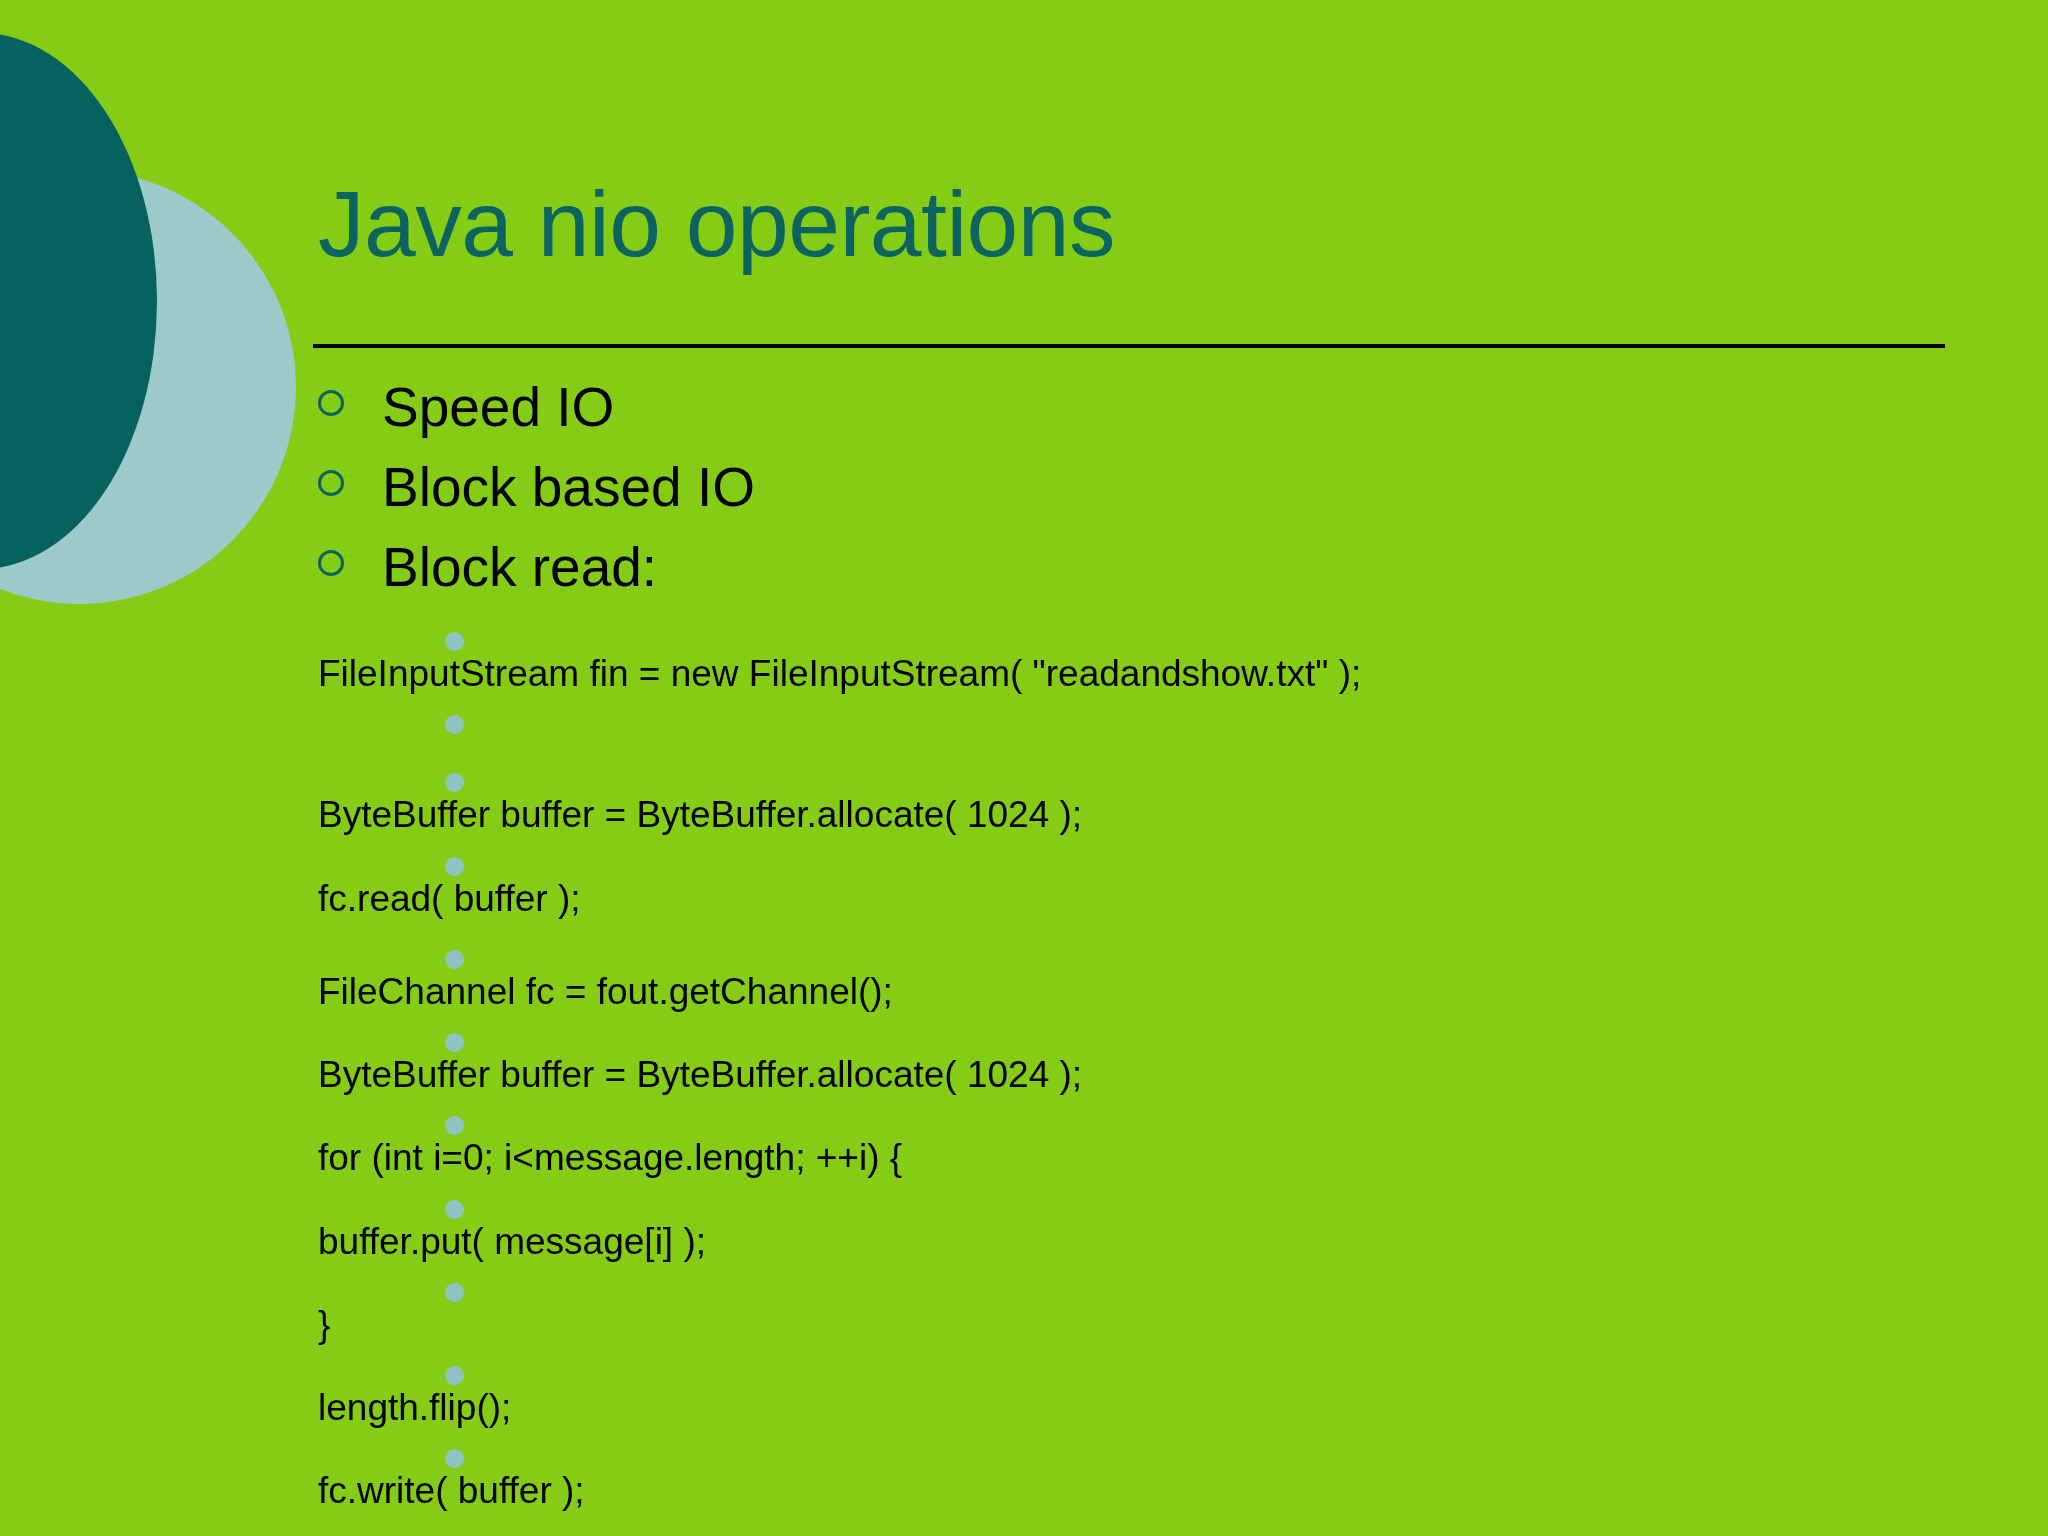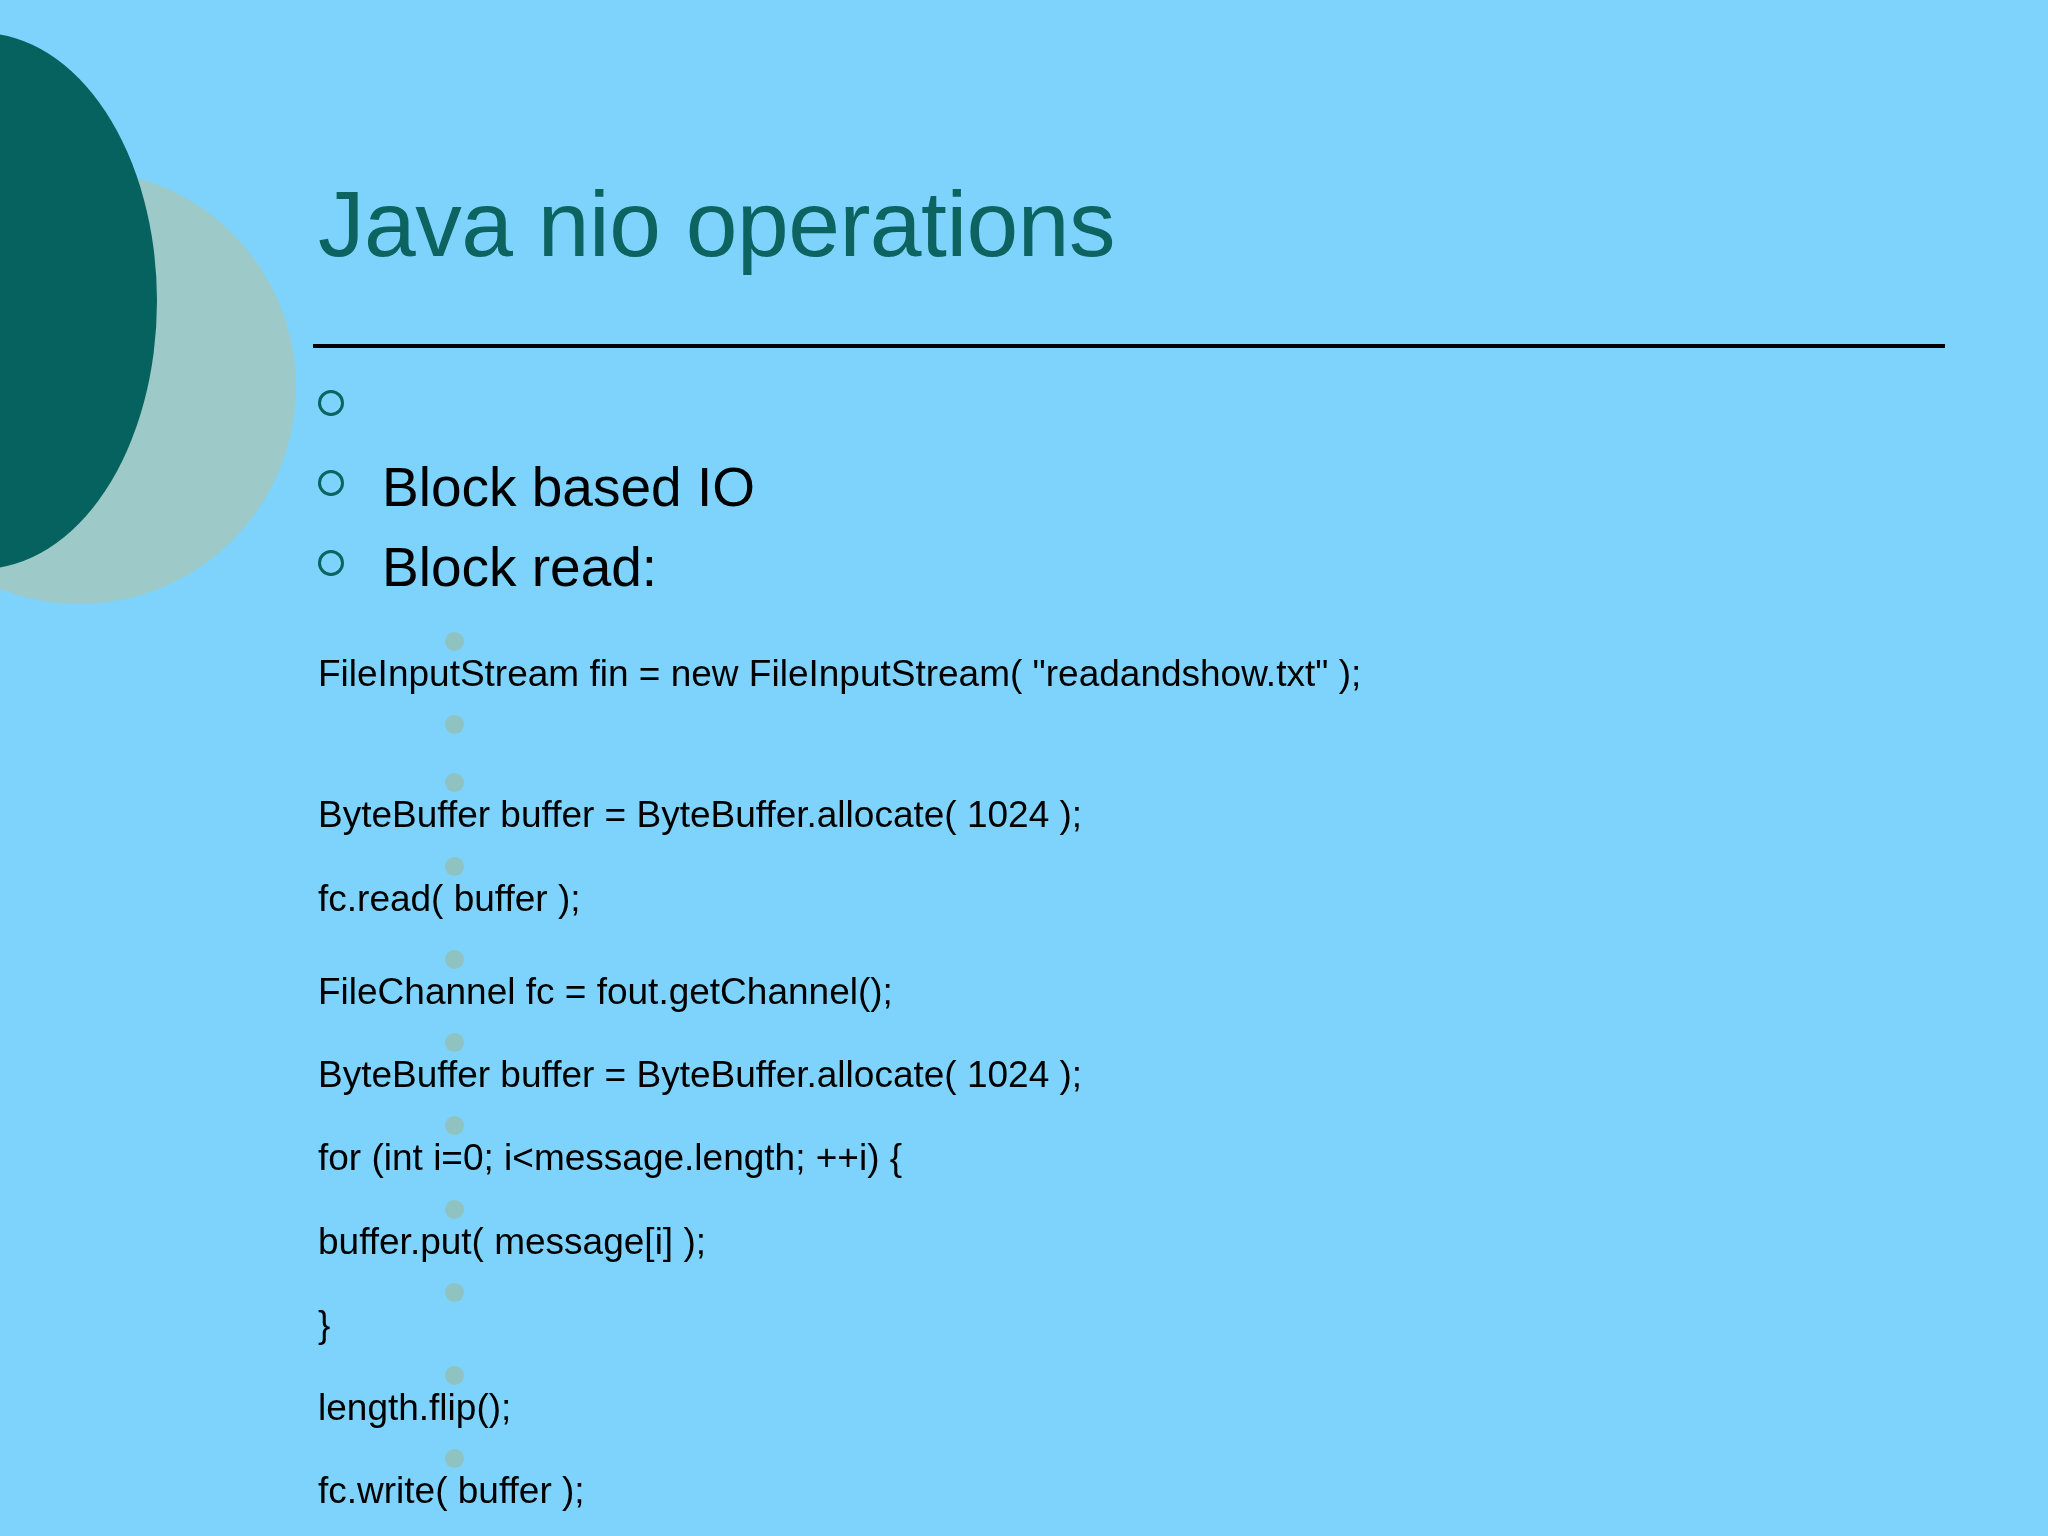--- a/index.html
+++ b/index.html
@@ -11,21 +11,21 @@
     height: 1536px;
     background: #ffffff;
     font-family: "Liberation Sans", sans-serif;
     overflow: hidden;
   }
 
   .slide {
     position: relative;
     width: 2048px;
     height: 1536px;
-    background: #7dd3fc;
+    background: #84cc16;
     overflow: hidden;
   }
 
   
   .deco-layer {
     position: absolute;
     left: 0;
     top: 0;
     width: 320px;
     height: 820px;
@@ -158,20 +158,21 @@
   <div class="title">Java nio operations</div>
 
   <div class="title-rule"></div>
 
   <div class="body">
 
     <div class="l1">
       <span class="bullet">
           <span class="ring"></span>
         </span>
+      <span class="txt">Speed IO</span>
     </div>
 
     <div class="l1">
       <span class="bullet">
           <span class="ring"></span>
         </span>
       <span class="txt">Block based IO</span>
     </div>
 
     <div class="l1">

